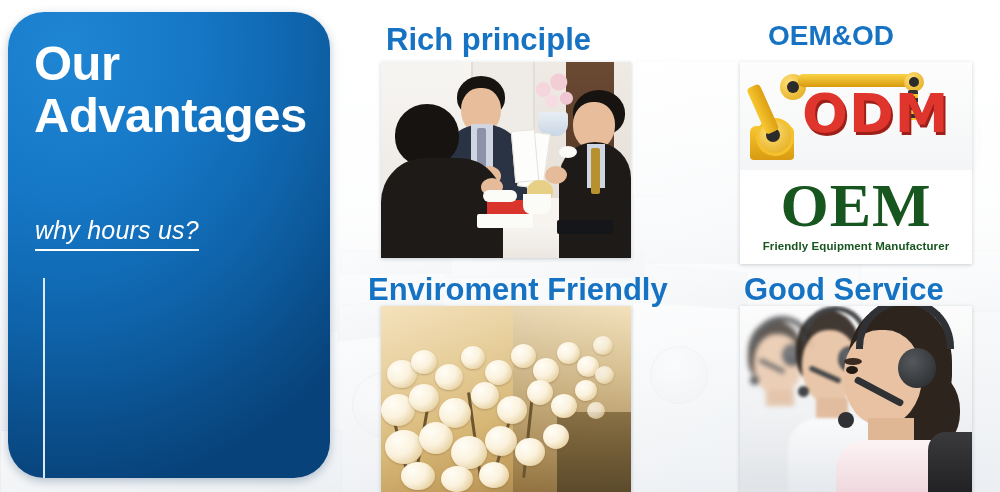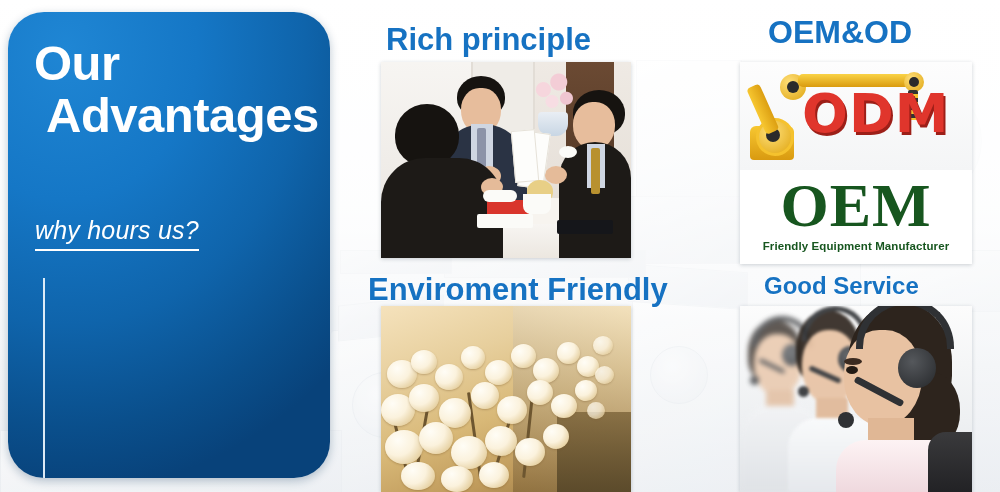--- a/index.html
+++ b/index.html
@@ -34,21 +34,21 @@
     background:
       radial-gradient(120% 95% at 18% 8%, #1f86d4 0%, #1577c6 34%, #0f64ab 62%, #0a4f8c 85%, #08427a 100%);
     box-shadow:0 3px 10px rgba(10,50,90,.28);
     overflow:hidden;
   }
   .panel-title{
     position:absolute;left:26px;top:26px;width:280px;
     color:#fff;font-weight:bold;font-size:49px;line-height:1.06;
     letter-spacing:-.5px;
   }
-  .panel-title .l2{display:block;margin-left:12px;}
+  .panel-title .l2{display:block;}
   .panel-sub{
     position:absolute;left:27px;top:204px;
     color:#fff;font-style:italic;font-size:25px;font-weight:400;
     letter-spacing:.2px;
     border-bottom:2px solid #ffffff;padding-bottom:4px;
   }
   .panel-rule{
     position:absolute;left:35px;top:266px;width:2px;height:204px;background:#e8f2fb;opacity:.95;
   }
   .panel-body{
@@ -56,23 +56,23 @@
     color:#fff;font-size:18px;line-height:35px;font-weight:400;
   }
 
   
   .head{
     position:absolute;color:#1672c2;font-weight:bold;
     text-shadow:0 1px 1px rgba(255,255,255,.85);
     white-space:nowrap;
   }
   .head.h-rich{left:386px;top:22px;font-size:31px;}
-  .head.h-oem{left:768px;top:14px;font-size:32px;}
+  .head.h-oem{left:768px;top:20px;font-size:28px;}
   .head.h-env{left:368px;top:272px;font-size:31px;}
-  .head.h-svc{left:744px;top:272px;font-size:24px;margin-left:20px;}
+  .head.h-svc{left:744px;top:272px;font-size:31px;}
 
   
   .photo{position:absolute;overflow:hidden;background:#fff;
     box-shadow:0 1px 4px rgba(30,50,70,.22);}
 
   
   .p-meet{left:381px;top:62px;width:250px;height:196px;}
   .meet-bg{position:absolute;inset:0;background:linear-gradient(180deg,#efeae4,#e7e1da 60%,#dcd4cb);}
   .meet-wall{position:absolute;left:0;top:0;width:90px;height:196px;background:linear-gradient(180deg,#f7f5f2,#e9e5e0);}
   .meet-wall2{position:absolute;left:90px;top:0;width:60px;height:120px;background:#efece7;border-left:2px solid #e2ddd6;border-right:2px solid #e2ddd6;}

